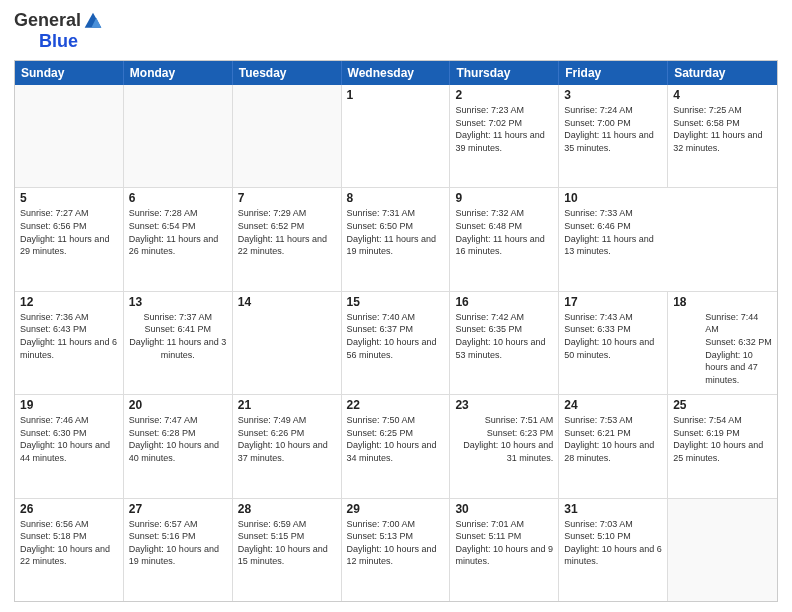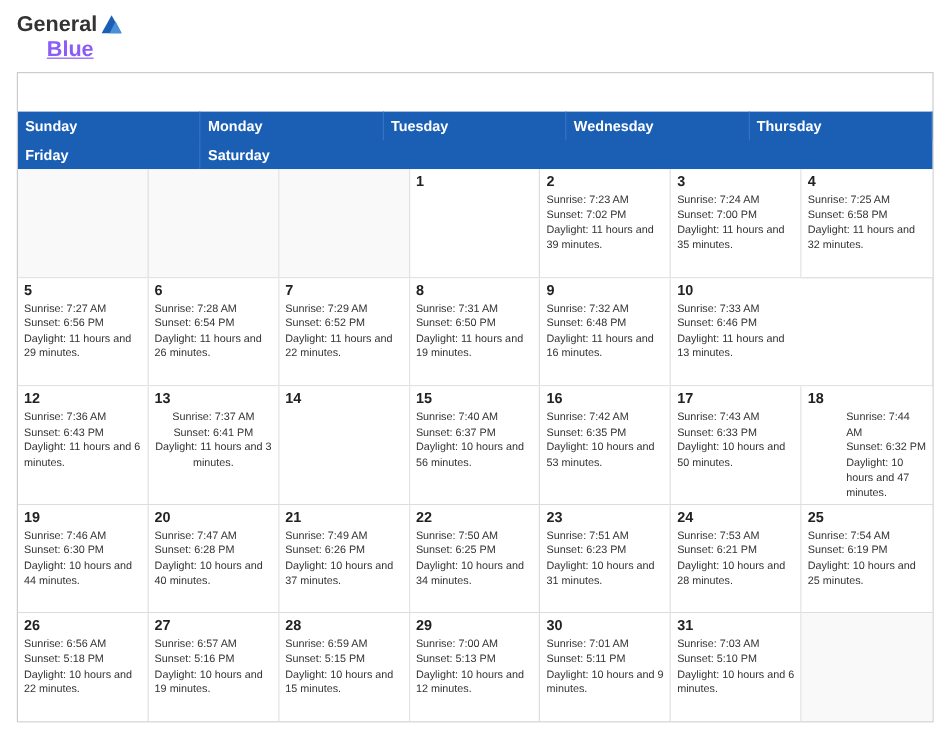--- a/index.html
+++ b/index.html
@@ -33,22 +33,21 @@
       align-items: center;
     }
     .logo-general {
       font-size: 18px;
       font-weight: bold;
       color: #333;
     }
     .logo-blue {
       font-size: 18px;
       font-weight: bold;
-      color: #8b5cf6;
-      text-decoration: underline;
+      color: #1d4ed8;
     }
     .logo-icon {
       width: 20px;
       height: 20px;
       margin-left: 2px;
     }
     .title-section {
       text-align: right;
     }
     .month-title {
@@ -62,23 +61,22 @@
       color: #444;
     }
     .calendar {
       flex: 1;
       display: flex;
       flex-direction: column;
       border: 1px solid #ccc;
     }
     .cal-header {
       display: grid;
-      grid-template-columns: repeat(5, 1fr);
+      grid-template-columns: repeat(7, 1fr);
       background: #1a5fb4;
-      margin-top: 32px;
     }
     .cal-header-cell {
       color: #fff;
       font-size: 12px;
       font-weight: bold;
       padding: 5px 6px;
       text-align: left;
       border-right: 1px solid #3572c6;
     }
     .cal-header-cell:last-child {
@@ -283,21 +281,21 @@
 Daylight: 10 hours and 37 minutes.</div>
           </div>
           <div class="cal-cell">
             <span class="day-number">22</span>
             <div class="day-info" style="white-space: pre-line;">Sunrise: 7:50 AM
 Sunset: 6:25 PM
 Daylight: 10 hours and 34 minutes.</div>
           </div>
           <div class="cal-cell">
             <span class="day-number">23</span>
-            <div class="day-info" style="white-space: pre-line;">Sunrise: 7:51 AM
+            <div class="day-info" style="white-space: pre-line; text-align: right;">Sunrise: 7:51 AM
 Sunset: 6:23 PM
 Daylight: 10 hours and 31 minutes.</div>
           </div>
           <div class="cal-cell">
             <span class="day-number">24</span>
             <div class="day-info" style="white-space: pre-line;">Sunrise: 7:53 AM
 Sunset: 6:21 PM
 Daylight: 10 hours and 28 minutes.</div>
           </div>
           <div class="cal-cell">

